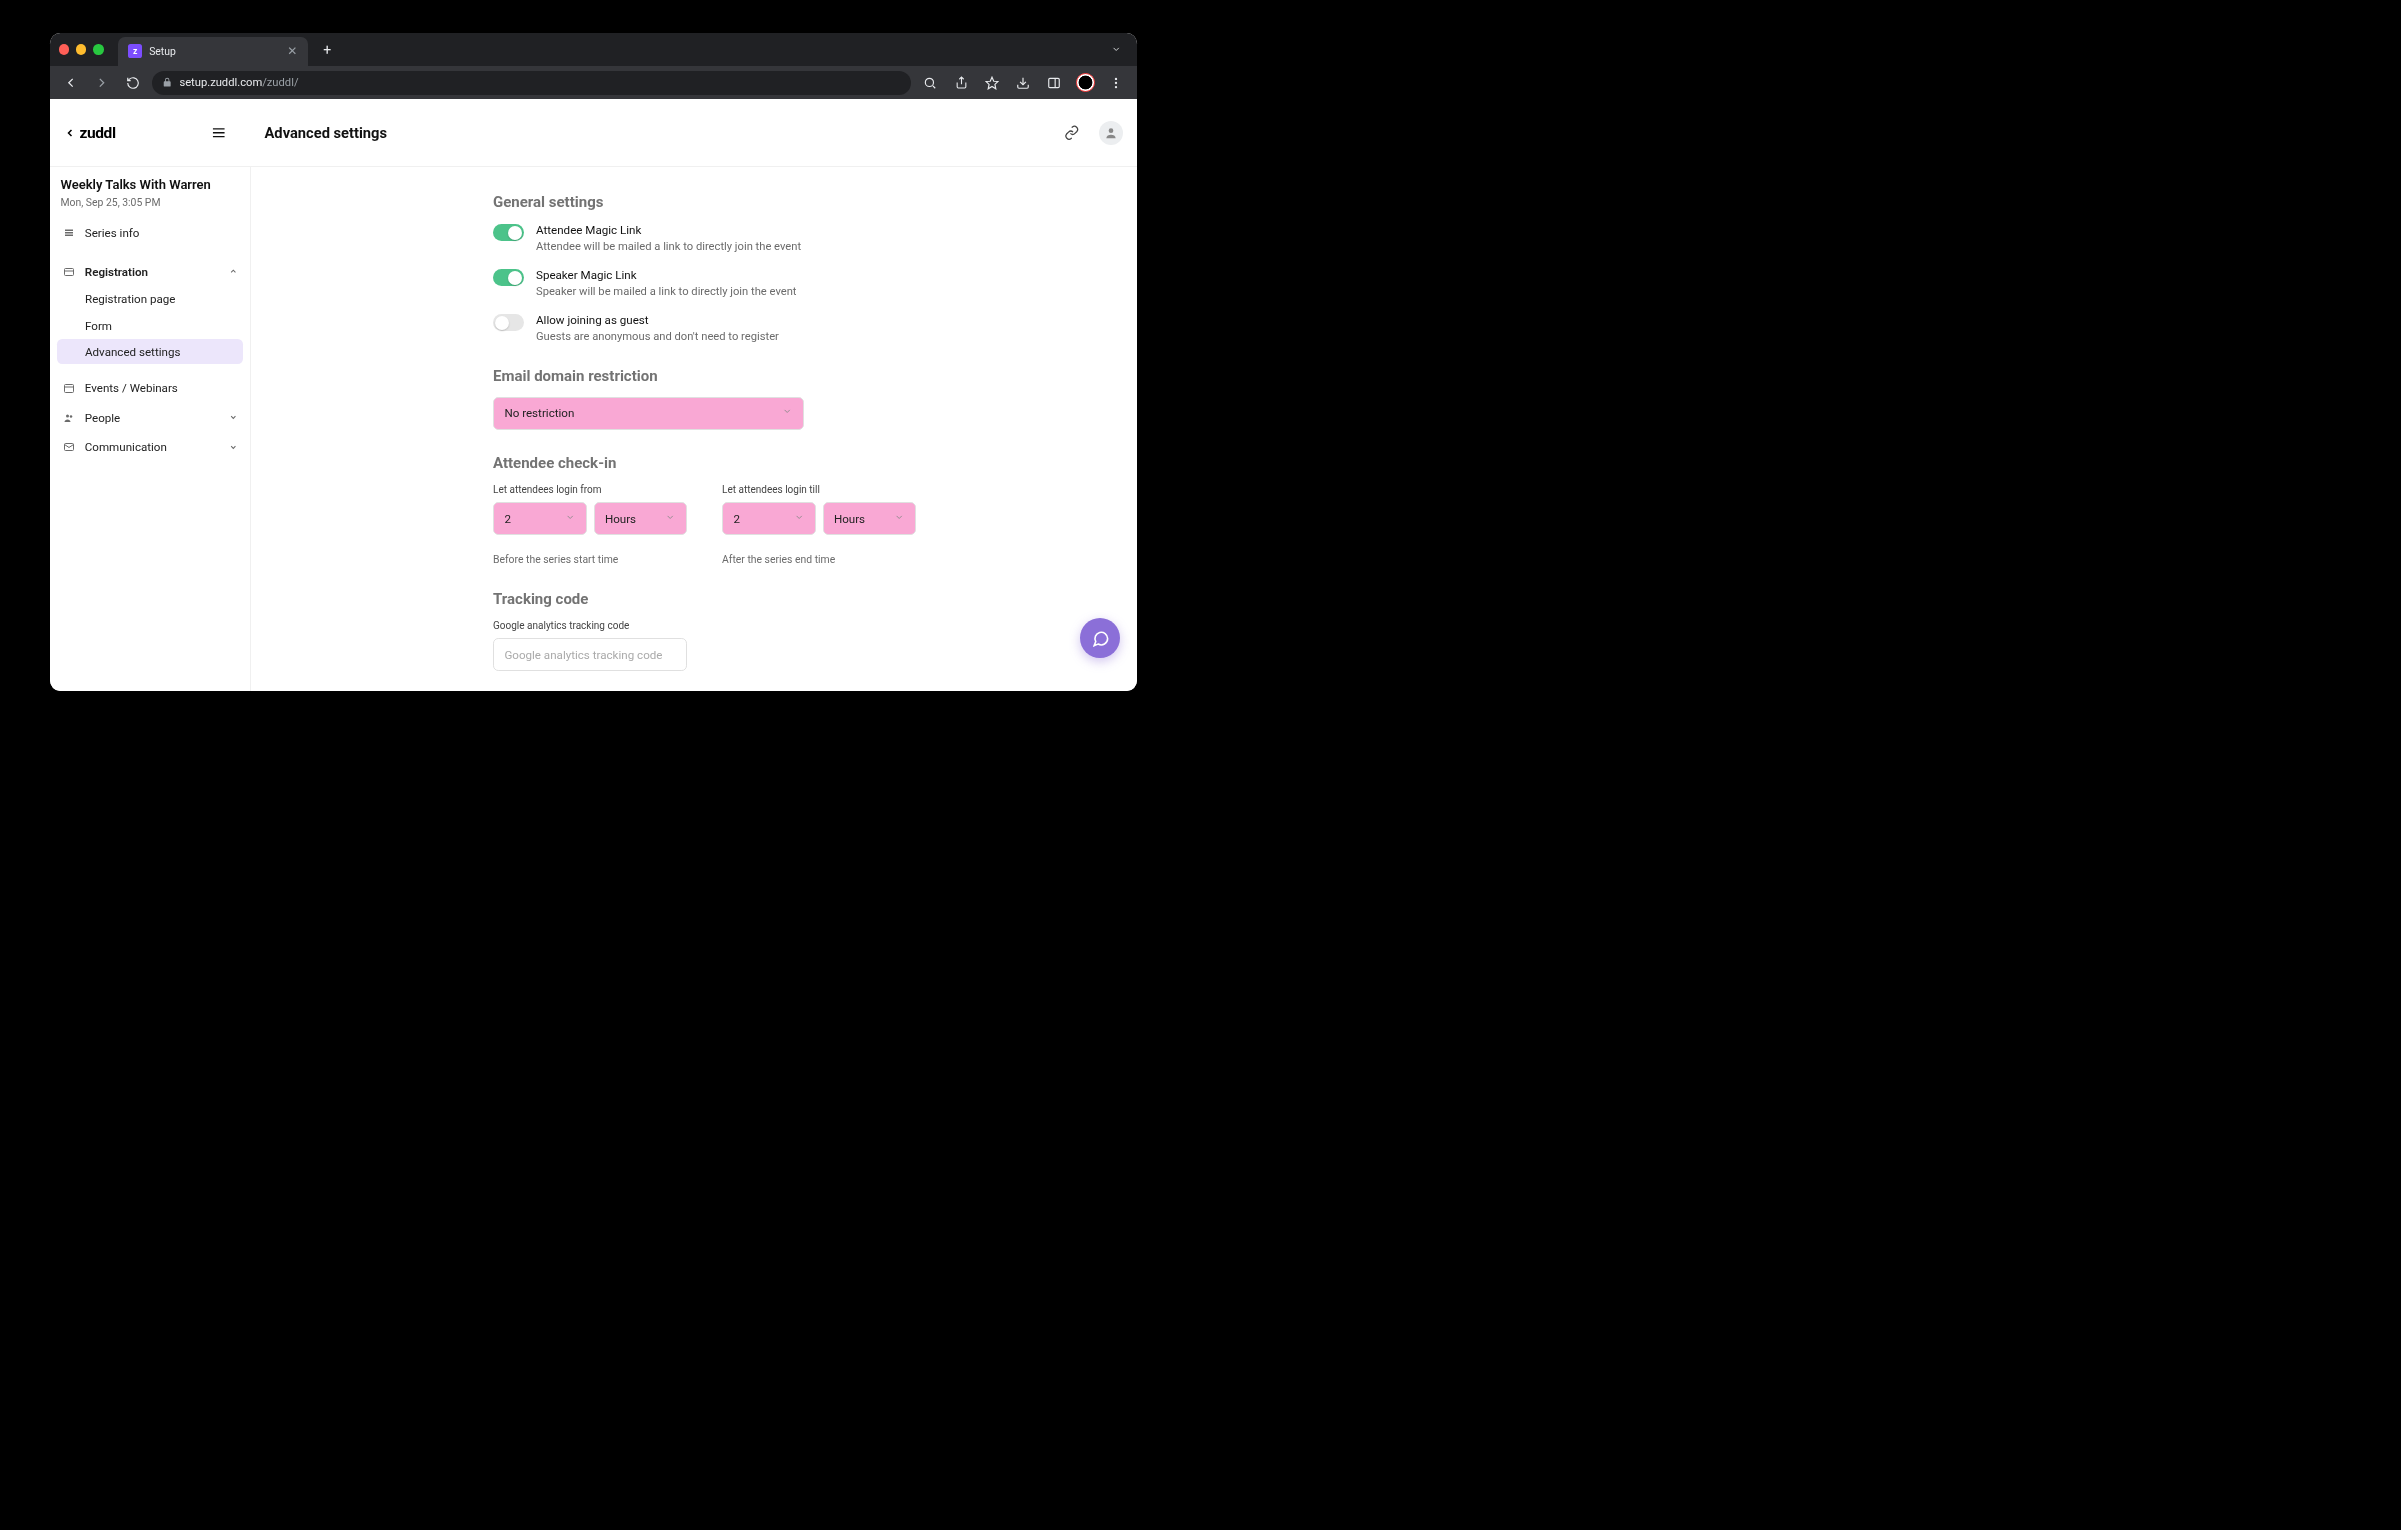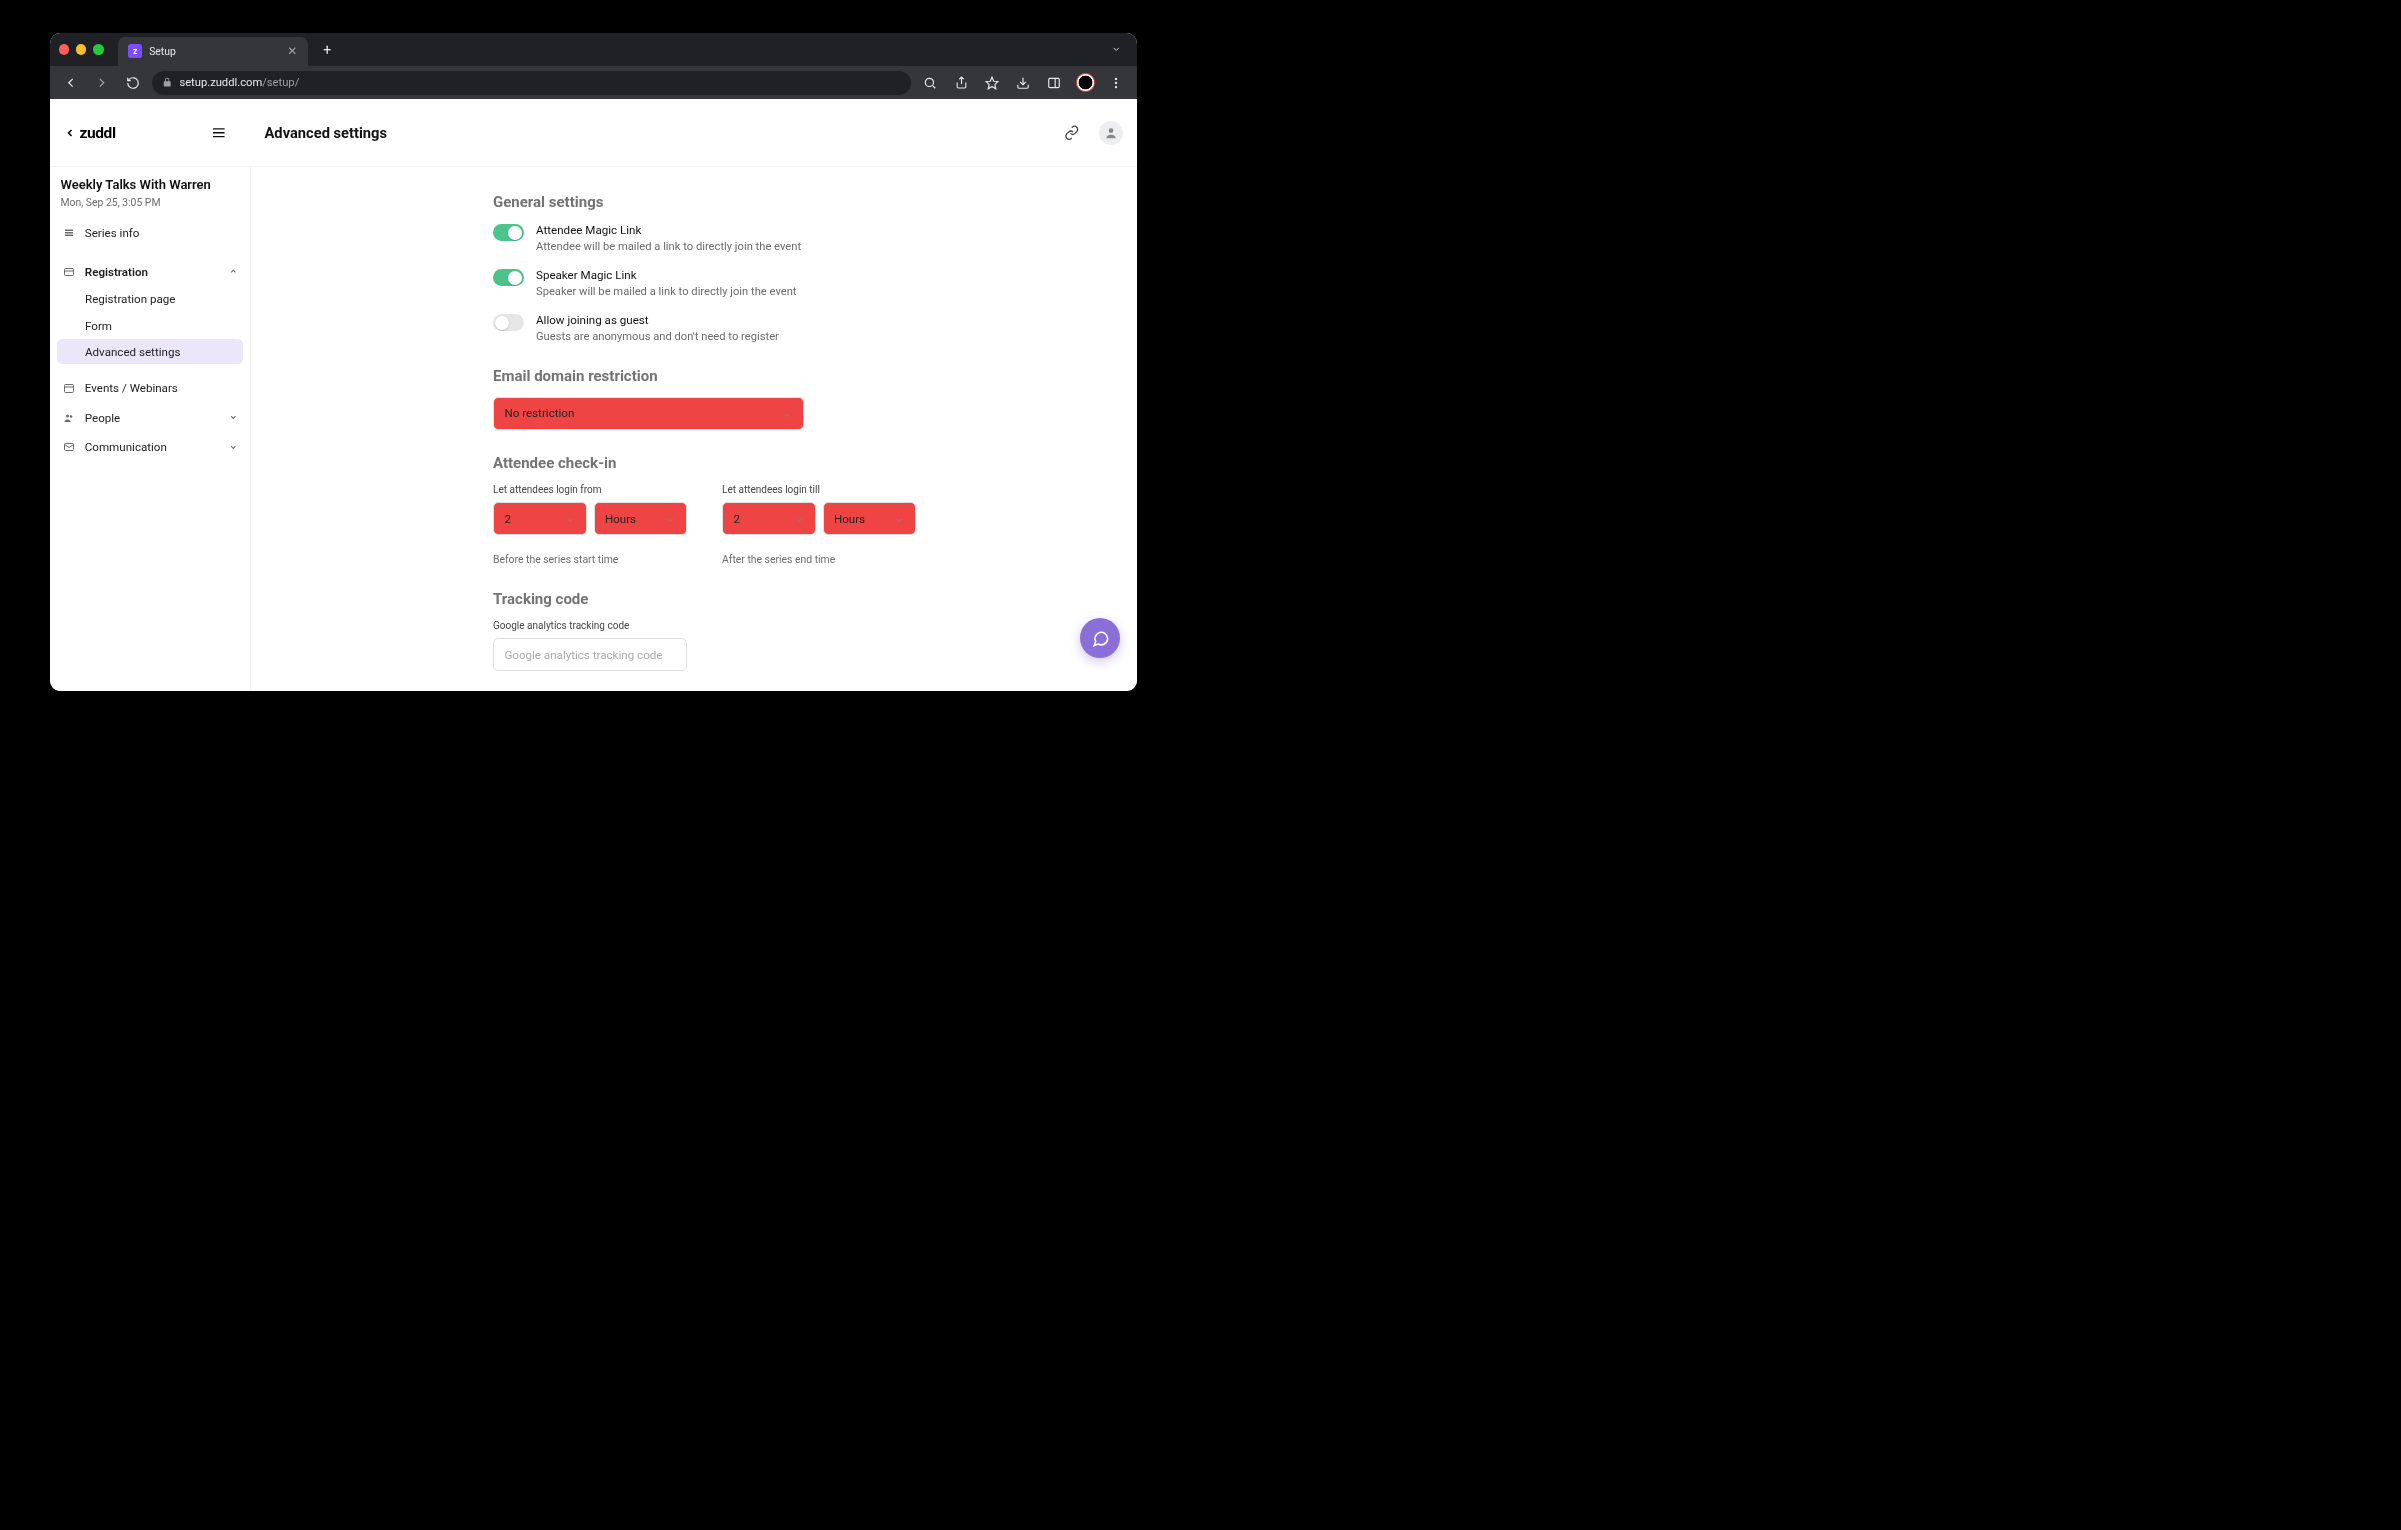--- a/index.html
+++ b/index.html
@@ -141,21 +141,21 @@
   box-shadow: 0 0.9px 1.7px rgba(0,0,0,0.2);
 }
 .toggle.on::after { right: 1.7px; }
 .toggle.off::after { left: 1.7px; }
 .setting-text { }
 .setting-label { font-size: 11.6px; color: #111; margin-bottom: 2.6px; }
 .setting-desc { font-size: 11.2px; color: #6b6b6b; }
 .section { margin-bottom: 24px; }
 
 .dropdown {
-  border: 0.9px solid #e0e0e0; border-radius: 5.2px; padding: 8.6px 10.4px; display: flex; align-items: flex-end; cursor: pointer; background: #ef4444; font-size: 11.6px; color: #222;
+  border: 0.9px solid #e0e0e0; border-radius: 5.2px; padding: 8.6px 10.4px; display: flex; align-items: flex-start; cursor: pointer; background: #f9a8d4; font-size: 11.6px; color: #222;
 }
 .dropdown-label { flex: 1; }
 .dropdown.wide { width: 311px; }
 
 .field-label { font-size: 10px; color: #444; margin-bottom: 7px; }
 .field-hint { font-size: 10.4px; color: #6b6b6b; margin-top: 18px; }
 .two-col { display: flex; gap: 35px; }
 .col { width: 194px; }
 .dd-row { display: flex; gap: 7px; }
 .dd-small { flex: 1; }
@@ -220,21 +220,21 @@
           <path d="M3 12a9 9 0 1 0 3-6.7L3 8"></path>
           <polyline points="3 3 3 8 8 8"></polyline>
         </svg>
     </div>
     <div class="url-area">
       <span class="url-lock">
         <svg width="10.4" height="10.4" viewBox="0 0 24 24" fill="currentColor">
             <path d="M18 10h-1V7a5 5 0 0 0-10 0v3H6a2 2 0 0 0-2 2v8a2 2 0 0 0 2 2h12a2 2 0 0 0 2-2v-8a2 2 0 0 0-2-2zM9 7a3 3 0 0 1 6 0v3H9V7z"></path>
           </svg>
       </span>
-      <span><span class="url-domain">setup.zuddl.com</span><span class="url-path">/setup/</span></span>
+      <span><span class="url-domain">setup.zuddl.com</span><span class="url-path">/zuddl/</span></span>
     </div>
     <div class="addr-icon">
       <svg width="14" height="14" viewBox="0 0 24 24" fill="none" stroke="currentColor" stroke-width="2">
           <circle cx="11" cy="11" r="7"></circle>
           <line x1="21" y1="21" x2="17" y2="17"></line>
         </svg>
     </div>
     <div class="addr-icon">
       <svg width="13" height="13" viewBox="0 0 24 24" fill="none" stroke="currentColor" stroke-width="2">
           <path d="M4 12v8a2 2 0 0 0 2 2h12a2 2 0 0 0 2-2v-8"></path>

